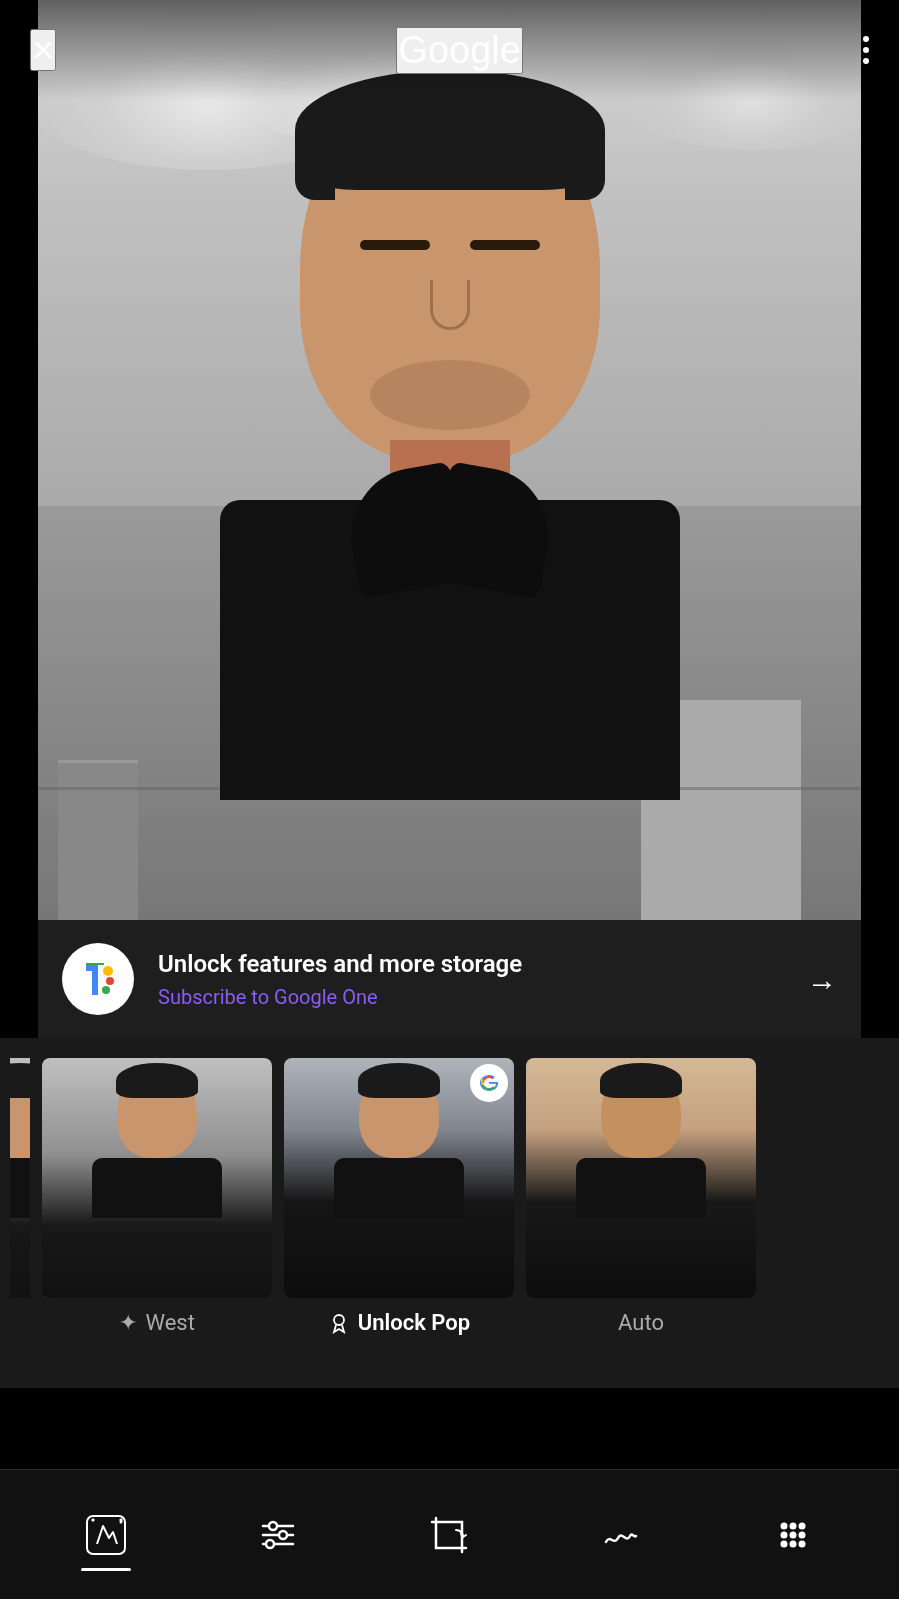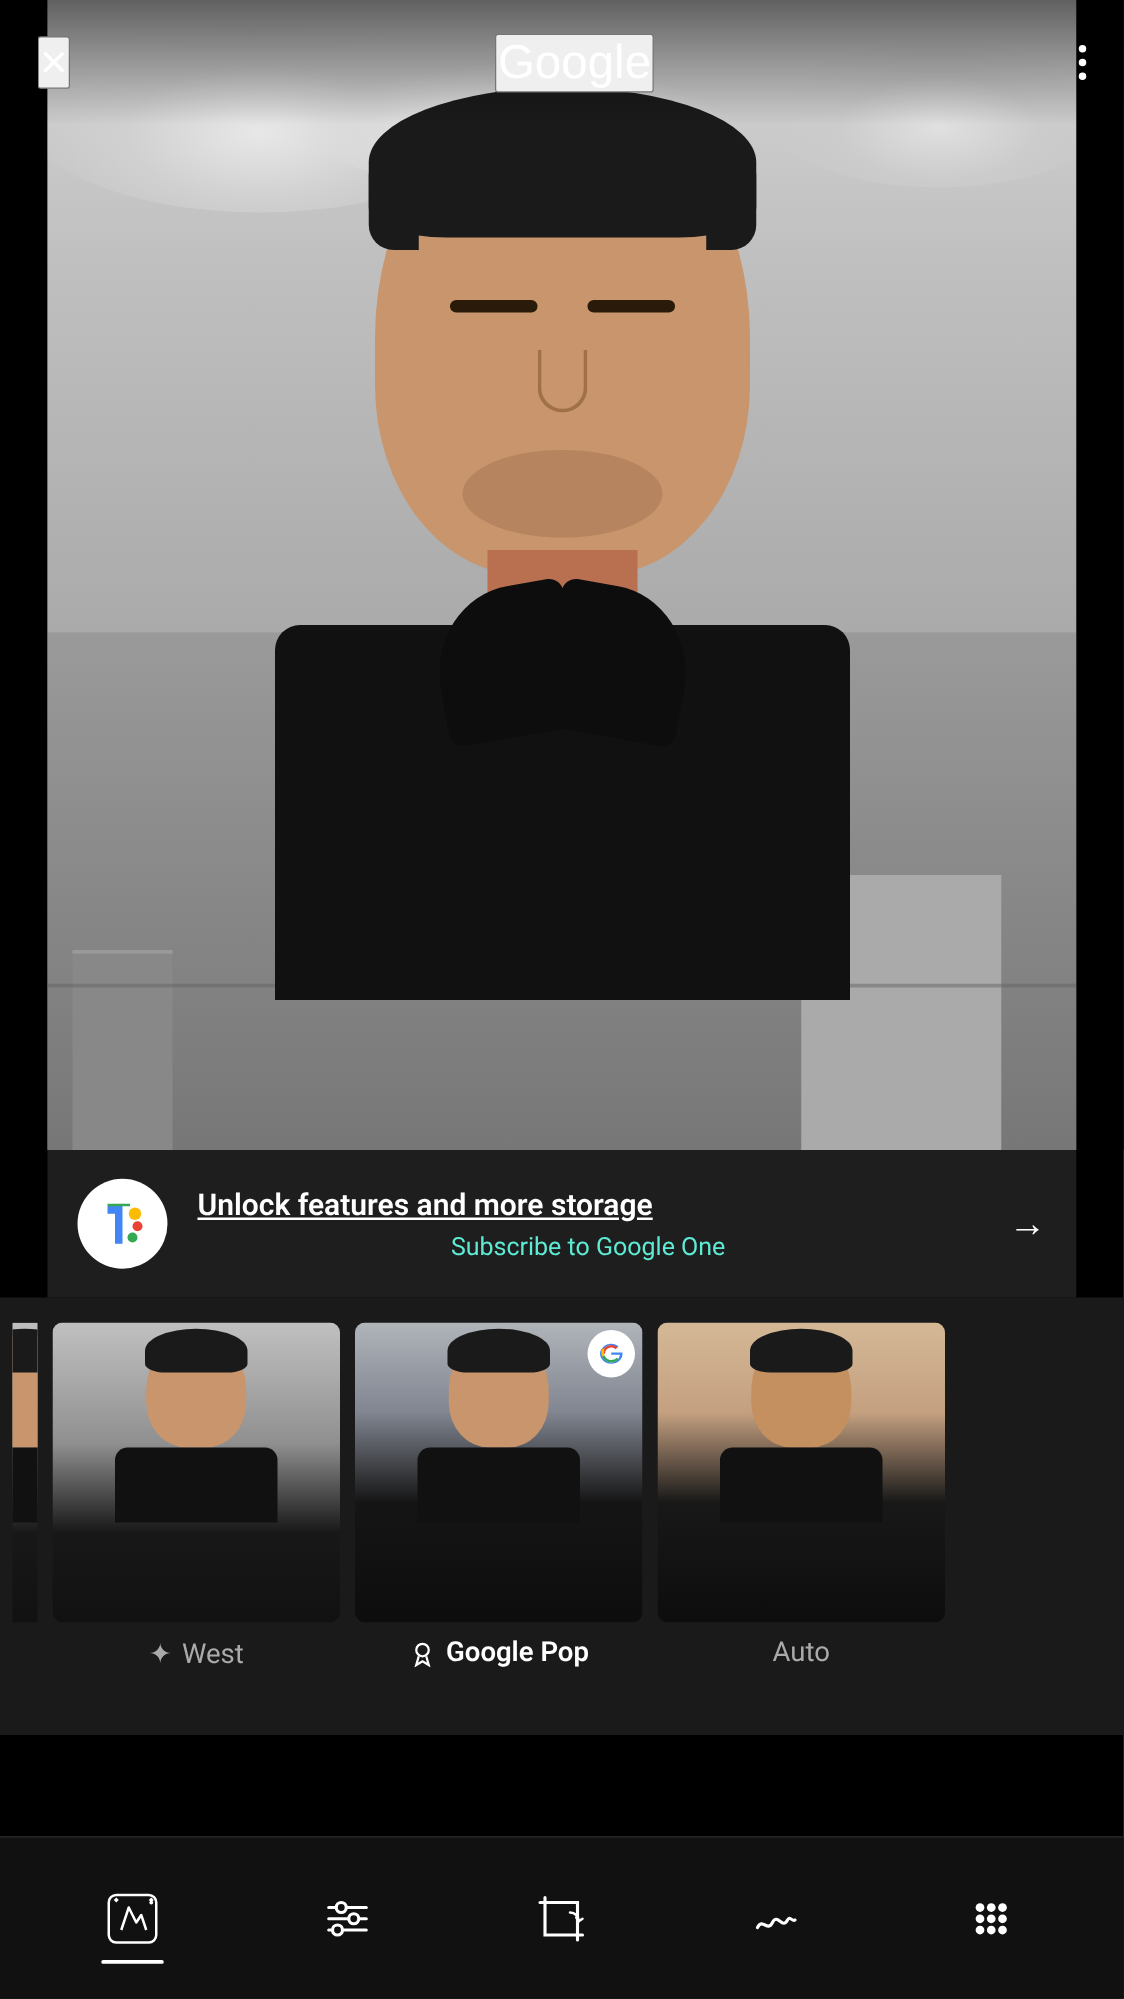--- a/index.html
+++ b/index.html
@@ -320,27 +320,25 @@
     }
 
     .promo-text {
       flex: 1;
     }
     .promo-title {
       color: #fff;
       font-size: 24px;
       font-weight: 600;
       line-height: 1.3;
-      text-decoration: underline;
     }
     .promo-sub {
-      color: #5eead4;
+      color: #8b5cf6;
       font-size: 20px;
       margin-top: 4px;
-      text-align: center;
     }
     .promo-arrow {
       color: #fff;
       font-size: 30px;
       flex-shrink: 0;
     }
 
     
     #filter-strip {
       position: absolute;
@@ -636,21 +634,21 @@
         </svg>
       </div>
     </div>
     <div class="filter-label active">
       <span class="filter-icon">
         <svg width="22" height="22" viewBox="0 0 22 22" fill="none">
           <circle cx="11" cy="8" r="5" stroke="white" stroke-width="1.8" fill="none"></circle>
           <path d="M8 13 L6 20 L11 17 L16 20 L14 13" stroke="white" stroke-width="1.8" fill="none"></path>
         </svg>
       </span>
-      <span>Google Pop</span>
+      <span>Unlock Pop</span>
     </div>
   </div>
 
   <div class="filter-item">
     <div class="filter-thumb">
       <div class="thumb-photo-bg west">
         <div class="thumb-face">
           <div class="thumb-head" style="background:#c49060;"></div>
           <div class="thumb-hair"></div>
           <div class="thumb-hoodie"></div>

